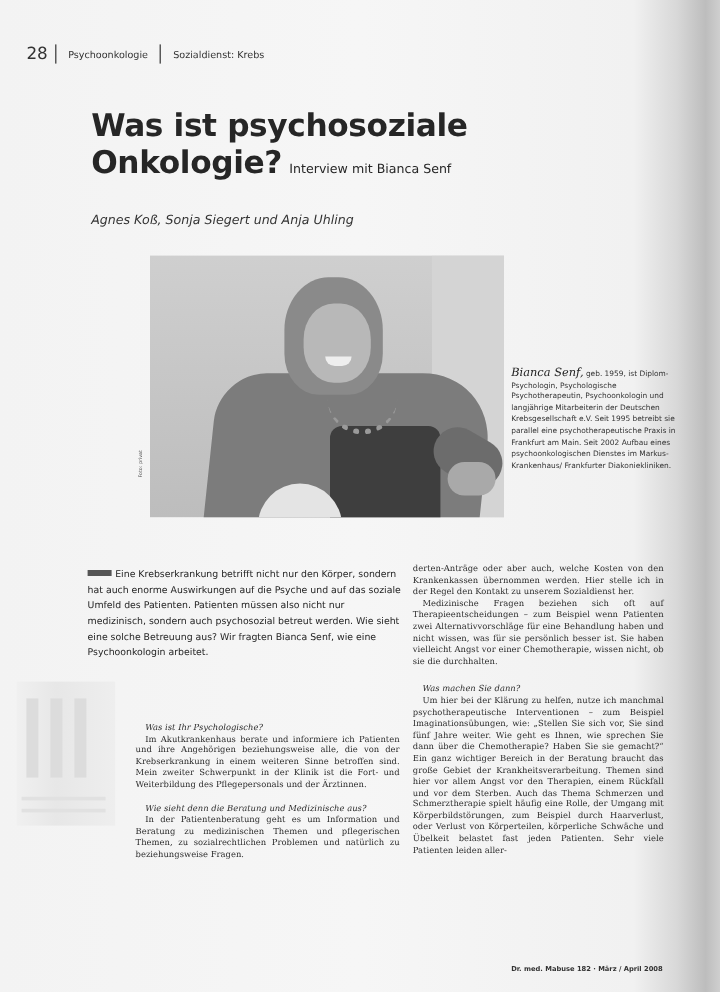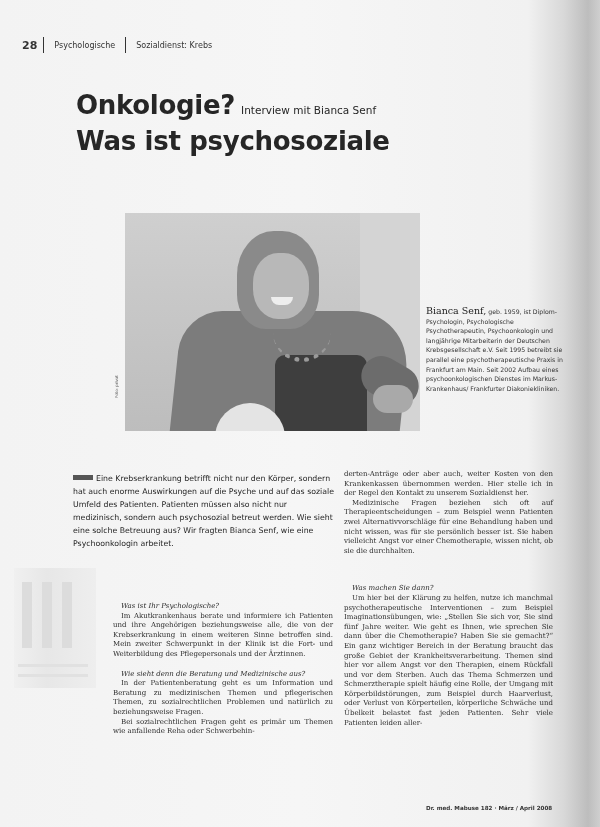--- a/index.html
+++ b/index.html
@@ -10,21 +10,21 @@
       color: #222;
     }
     .page {
       position: absolute; left: 0; top: 0; width: 600px; height: 827px;
       background: linear-gradient(to right, #f3f3f3 0%, #f6f6f6 50%, #f1f1f1 88%, #d8d8d8 94%, #bdbdbd 98%, #cfcfcf 100%);
     }
     .header {
       position: absolute; top: 36px; left: 22px; height: 18px;
       display: flex; align-items: center; font-size: 8px; color: #333;
     }
-    .header .pn { font-weight: bold; font-size: 11px; padding-right: 6px; }
+    .header .pn { font-weight: normal; font-size: 14px; padding-right: 6px; }
     .header .sep { width: 1px; height: 16px; background: #333; }
     .header .sec { padding: 0 10px; }
     .title {
       position: absolute; left: 76px; top: 90px; width: 420px;
       font-family: "DejaVu Sans", sans-serif; font-weight: bold;
       font-size: 26px; line-height: 31px; color: #262626; letter-spacing: -0.3px;
     }
     .title .sub { font-size: 10.5px; font-weight: normal; letter-spacing: 0; margin-left: 6px; }
     .authors {
       position: absolute; left: 76px; top: 178px;
@@ -46,21 +46,21 @@
     .photo .hand { position:absolute; left:248px; top:172px; width:40px; height:28px; background:#a9a9a9; border-radius:16px; }
     .photo .chair { position:absolute; left:90px; top:190px; width:70px; height:40px; background:#e4e4e4; border-radius:40px 40px 0 0; }
     .credit {
       position: absolute; left: 114px; top: 398px; font-size: 4px; color: #555;
       transform: rotate(-90deg); transform-origin: left top; white-space: nowrap;
     }
     .caption {
       position: absolute; left: 426px; top: 306px; width: 145px;
       font-size: 6.2px; line-height: 9.6px; color: #333;
     }
-    .caption .name { font-family: "DejaVu Serif", serif; font-size: 9.5px; color: #222; }
+    .caption .name { font-family: "DejaVu Serif", serif; font-style: italic; font-size: 9.5px; color: #222; }
     .intro {
       position: absolute; left: 73px; top: 472px; width: 262px;
       font-size: 7.8px; line-height: 13px; color: #1f1f1f;
     }
     .intro .marker { display:inline-block; width: 20px; height: 5px; background:#555; margin-right: 3px; vertical-align: 1px; }
     .col {
       position: absolute; font-family: "DejaVu Serif", serif; font-size: 7px; line-height: 9.6px;
       color: #2c2c2c; text-align: justify;
     }
     .col p { margin: 0; text-indent: 8px; }
@@ -79,30 +79,31 @@
     }
   </style>
 </head>
 <body>
 
 <div class="page">
 
   <div class="header">
     <span class="pn">28</span>
     <span class="sep"></span>
-    <span class="sec">Psychologische</span>
+    <span class="sec">Psychoonkologie</span>
     <span class="sep"></span>
     <span class="sec">Sozialdienst: Krebs</span>
   </div>
 
   <div class="title">
+    <div>Was ist psychosoziale</div>
     <div><span>Onkologie?</span><span class="sub">Interview mit Bianca Senf</span></div>
-    <div>Was ist psychosoziale</div>
   </div>
 
+  <div class="authors">Agnes Koß, Sonja Siegert und Anja Uhling</div>
 
   <div class="photo">
     <div class="bg-right"></div>
     <div class="jacket"></div>
     <div class="shirt"></div>
     <div class="necklace"></div>
     <div class="hair"></div>
     <div class="face"></div>
     <div class="smile"></div>
     <div class="arm"></div>
@@ -126,24 +127,23 @@
     <div class="bar" style="left:48px"></div>
     <div class="line" style="top:96px"></div>
     <div class="line" style="top:106px"></div>
   </div>
 
   <div class="col col1">
     <p class="q" style="margin-top:0">Was ist Ihr Psychologische?</p>
     <p>Im Akutkrankenhaus berate und informiere ich Patienten und ihre Angehörigen beziehungsweise alle, die von der Krebserkrankung in einem weiteren Sinne betroffen sind. Mein zweiter Schwerpunkt in der Klinik ist die Fort- und Weiterbildung des Pflegepersonals und der Ärztinnen.</p>
     <p class="q" style="margin-top:10px">Wie sieht denn die Beratung und Medizinische aus?</p>
     <p>In der Patientenberatung geht es um Information und Beratung zu medizinischen Themen und pflegerischen Themen, zu sozialrechtlichen Problemen und natürlich zu beziehungsweise Fragen.</p>
-    <p>Bei sozialrechtlichen Fragen geht es primär um Themen wie anfallende Reha oder Schwerbehin-</p>
   </div>
 
   <div class="col col2">
-    <p class="noind">derten-Anträge oder aber auch, weiter Kosten von den Krankenkassen übernommen werden. Hier stelle ich in der Regel den Kontakt zu unserem Sozialdienst her.</p>
+    <p class="noind">derten-Anträge oder aber auch, welche Kosten von den Krankenkassen übernommen werden. Hier stelle ich in der Regel den Kontakt zu unserem Sozialdienst her.</p>
     <p>Medizinische Fragen beziehen sich oft auf Therapieentscheidungen – zum Beispiel wenn Patienten zwei Alternativvorschläge für eine Behandlung haben und nicht wissen, was für sie persönlich besser ist. Sie haben vielleicht Angst vor einer Chemotherapie, wissen nicht, ob sie die durchhalten.</p>
-    <p class="q" style="margin-top:28px">Was machen Sie dann?</p>
+    <p class="q" style="margin-top:14px">Was machen Sie dann?</p>
     <p>Um hier bei der Klärung zu helfen, nutze ich manchmal psychotherapeutische Interventionen – zum Beispiel Imaginationsübungen, wie: „Stellen Sie sich vor, Sie sind fünf Jahre weiter. Wie geht es Ihnen, wie sprechen Sie dann über die Chemotherapie? Haben Sie sie gemacht?“ Ein ganz wichtiger Bereich in der Beratung braucht das große Gebiet der Krankheitsverarbeitung. Themen sind hier vor allem Angst vor den Therapien, einem Rückfall und vor dem Sterben. Auch das Thema Schmerzen und Schmerztherapie spielt häufig eine Rolle, der Umgang mit Körperbildstörungen, zum Beispiel durch Haarverlust, oder Verlust von Körperteilen, körperliche Schwäche und Übelkeit belastet fast jeden Patienten. Sehr viele Patienten leiden aller-</p>
   </div>
 
   <div class="footer">Dr. med. Mabuse 182 · März / April 2008</div>
 </div>
 
 </body></html>

